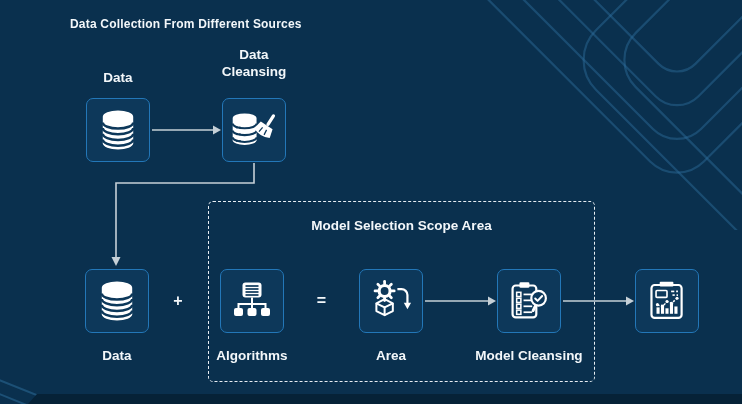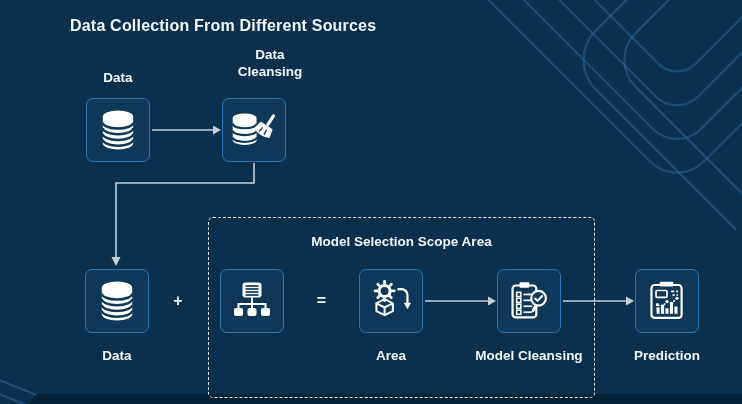--- a/index.html
+++ b/index.html
@@ -4,21 +4,21 @@
 <style>
   html,body { margin:0; padding:0; background:#000; }
   .frame {
     position:relative; width:742px; height:404px; overflow:hidden;
     background: var(--background, #0a304e);
     font-family:"Liberation Sans", sans-serif;
     color: var(--text, #f3f7fa);
   }
   .title {
     position:absolute; left:70px; top:17px;
-    font-size:16px; font-weight:700; letter-spacing:0.2px;
+    font-size:12px; font-weight:700; letter-spacing:0.2px;
   }
   .node-box {
     position:absolute; width:64px; height:64px; box-sizing:border-box;
     border:1.5px solid var(--box-border, #2377b8);
     background: var(--box-fill, #0d385a);
     border-radius:7px;
     display:flex; align-items:center; justify-content:center;
   }
   .label {
     position:absolute; text-align:center;
@@ -26,21 +26,20 @@
   }
   .op {
     position:absolute; text-align:center;
     font-size:16px; font-weight:700;
   }
   .scope-box {
     position:absolute; left:208px; top:201px; width:387px; height:181px;
     box-sizing:border-box;
     border:1.5px dashed var(--dashed-border, #e8eef3);
     border-radius:5px;
-    margin-top:16px;
   }
   .scope-label {
     position:absolute; top:16px; left:0; right:0; text-align:center;
     font-size:13.5px; font-weight:700;
   }
   svg.overlay { position:absolute; left:0; top:0; pointer-events:none; }
   .decor-tr { position:absolute; right:0; top:0; pointer-events:none; }
   .decor-bl { position:absolute; left:0; bottom:0; pointer-events:none; }
   .decor-stroke { stroke: var(--decor-line, #2e6f9e); fill:none; }
   .footer-strip {
@@ -93,21 +92,21 @@
       <path class="wf" d="M4,9 a16,6.5 0 0 1 32,0 v28 a16,6.5 0 0 1 -32,0 z"></path>
       <g class="ds" stroke-width="2.6">
         <path d="M4,15 a16,6.5 0 0 0 32,0"></path>
         <path d="M4,21 a16,6.5 0 0 0 32,0"></path>
         <path d="M4,27 a16,6.5 0 0 0 32,0"></path>
         <path d="M4,33 a16,6.5 0 0 0 32,0"></path>
       </g>
     </svg>
   </div>
 
-  <div class="label" style="left:214px; top:46px; width:80px;margin-left:16px;">Data Cleansing</div>
+  <div class="label" style="left:214px; top:46px; width:80px;">Data Cleansing</div>
   <div class="node-box" style="left:222px; top:98px;">
     <svg width="46" height="40" viewBox="0 0 54 46">
       <path class="wf" d="M2,9 a14,5.5 0 0 1 28,0 v26 a14,5.5 0 0 1 -28,0 z"></path>
       <g class="ds" stroke-width="2.4">
         <path d="M2,15.5 a14,5.5 0 0 0 28,0"></path>
         <path d="M2,23.5 a14,5.5 0 0 0 28,0"></path>
         <path d="M2,31.5 a14,5.5 0 0 0 28,0"></path>
       </g>
       <g class="df">
         <circle cx="7" cy="20" r="1.2"></circle>
@@ -151,20 +150,21 @@
         <line x1="13.5" y1="8" x2="26.5" y2="8"></line>
         <line x1="13.5" y1="11" x2="26.5" y2="11"></line>
         <line x1="13.5" y1="14" x2="26.5" y2="14"></line>
       </g>
       <path class="ws" stroke-width="2" d="M20,16.5 V23 M6.5,27 V23 H33.5 V27 M20,23 V27"></path>
       <rect class="wf" x="2" y="27" width="9" height="8" rx="2"></rect>
       <rect class="wf" x="15.5" y="27" width="9" height="8" rx="2"></rect>
       <rect class="wf" x="29" y="27" width="9" height="8" rx="2"></rect>
     </svg>
   </div>
+  <div class="label" style="left:187px; top:347px; width:130px;">Algorithms</div>
 
   <div class="op" style="left:313px; top:292px; width:17px;">=</div>
 
   <div class="node-box" style="left:359px; top:269px;">
     <svg width="42" height="42" viewBox="0 0 46 46">
       <g class="ws" stroke-width="3" stroke-linecap="round">
         <line x1="23.5" y1="12" x2="26.5" y2="12"></line>
         <line x1="21.3" y1="17.3" x2="23.4" y2="19.4"></line>
         <line x1="16" y1="19.5" x2="16" y2="22.5"></line>
         <line x1="10.7" y1="17.3" x2="8.6" y2="19.4"></line>
@@ -229,21 +229,20 @@
       <polyline class="ws" stroke-width="1.6" stroke-dasharray="2.5,1.8" points="12.5,27 18,29.5 23,23.5 28,25.5 34,20"></polyline>
       <g class="wf">
         <circle cx="12.5" cy="27" r="1.7"></circle>
         <circle cx="18" cy="29.5" r="1.7"></circle>
         <circle cx="23" cy="23.5" r="1.7"></circle>
         <circle cx="28" cy="25.5" r="1.7"></circle>
         <circle cx="34" cy="20" r="1.7"></circle>
       </g>
     </svg>
   </div>
-  <div class="label" style="left:602px; top:347px; width:130px;">Prediction</div>
 
   <svg class="overlay" width="742" height="404" viewBox="0 0 742 404">
     <line class="arrow-line" x1="152" y1="130" x2="214" y2="130"></line>
     <polygon class="arrow-head" points="213,125.5 213,134.5 221,130"></polygon>
     <polyline class="arrow-line" points="254,163 254,183 116,183 116,258"></polyline>
     <polygon class="arrow-head" points="111.5,257 120.5,257 116,266"></polygon>
     <line class="arrow-line" x1="425" y1="301" x2="489" y2="301"></line>
     <polygon class="arrow-head" points="488,296.5 488,305.5 496,301"></polygon>
     <line class="arrow-line" x1="563" y1="301" x2="627" y2="301"></line>
     <polygon class="arrow-head" points="626,296.5 626,305.5 634,301"></polygon>

